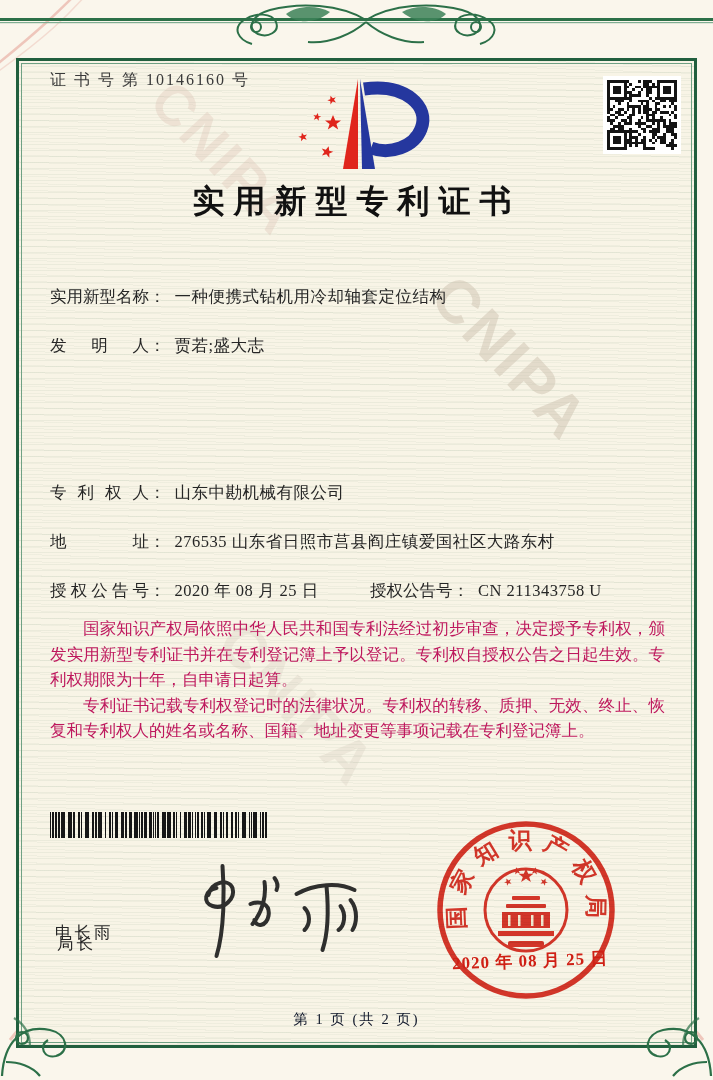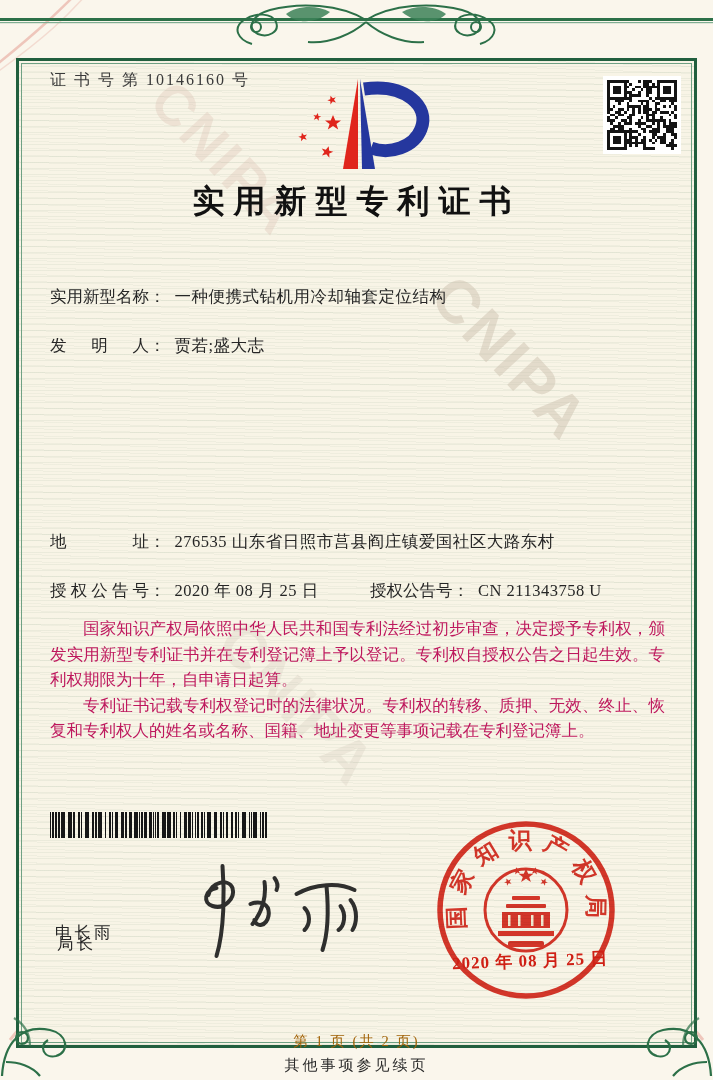--- a/index.html
+++ b/index.html
@@ -43,21 +43,21 @@
   
   .signer-title{position:absolute;left:57px;top:925px;font-size:16.5px;letter-spacing:3px;margin-top:8px;}
   .signer-name{position:absolute;left:55px;top:922px;font-size:16.5px;letter-spacing:3px;}
   .signature{position:absolute;left:178px;top:860px;}
   
   .seal{position:absolute;left:434px;top:818px;mix-blend-mode:multiply;opacity:0.93;}
   .seal-date{position:absolute;left:452px;top:949px;width:180px;font-size:17px;color:#cf2015;
              letter-spacing:1px;transform:rotate(-2deg);white-space:nowrap;font-weight:600;}
   
   .page-indicator{position:absolute;left:0;top:1010px;width:100%;text-align:center;font-size:14.5px;
-                  letter-spacing:2px;color:#a16207;margin-top:22px;}
+                  letter-spacing:2px;color:#0f172a;}
   .continuation{position:absolute;left:0;top:1056px;width:100%;text-align:center;font-size:15px;
                 letter-spacing:3px;color:#2a2a2a;}
 </style>
 </head>
 <body>
 
 <div class="page">
 
   <svg width="0" height="0" style="position:absolute">
     <defs>
@@ -756,20 +756,23 @@
       </div>
   </div>
 
   <div class="title">实用新型专利证书</div>
 
   <div class="field-row" style="top:286px">
     <span class="flabel"><span class="ltext">实用新型名称</span><span>：</span></span><span class="fvalue">一种便携式钻机用冷却轴套定位结构</span>
   </div>
   <div class="field-row" style="top:335px">
     <span class="flabel"><span class="ltext">发明人</span><span>：</span></span><span class="fvalue">贾若;盛大志</span>
+  </div>
+  <div class="field-row" style="top:482px">
+    <span class="flabel"><span class="ltext">专利权人</span><span>：</span></span><span class="fvalue">山东中勘机械有限公司</span>
   </div>
   <div class="field-row" style="top:531px">
     <span class="flabel"><span class="ltext">地址</span><span>：</span></span><span class="fvalue">276535 山东省日照市莒县阎庄镇爱国社区大路东村</span>
   </div>
   <div class="field-row" style="top:580px">
     <span class="flabel"><span class="ltext">授权公告号</span><span>：</span></span><span class="fvalue">2020 年 08 月 25 日</span>
     <span class="grant2"><span>授权公告号</span><span>：</span><span class="fvalue">CN 211343758 U</span></span>
   </div>
 
   <div class="body-text">
@@ -821,15 +824,14 @@
         <rect x="97" y="97" width="2.5" height="11"></rect>
         <rect x="107" y="97" width="2.5" height="11"></rect>
       </g>
       <rect x="64" y="113" width="56" height="5"></rect>
       <rect x="74" y="123" width="36" height="6" rx="2"></rect>
     </g>
   </svg>
   <div class="seal-date">2020 年 08 月 25 日</div>
 
   <div class="page-indicator">第 1 页 (共 2 页)</div>
-  <div class="continuation">其他事项参见续页</div>
 
 </div>
 
 </body></html>

